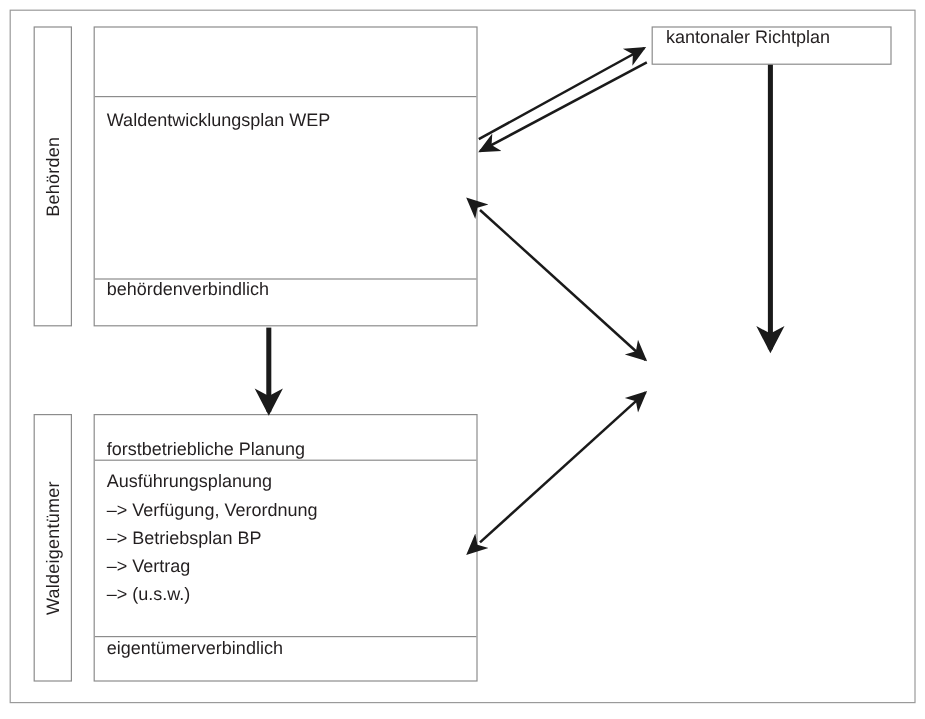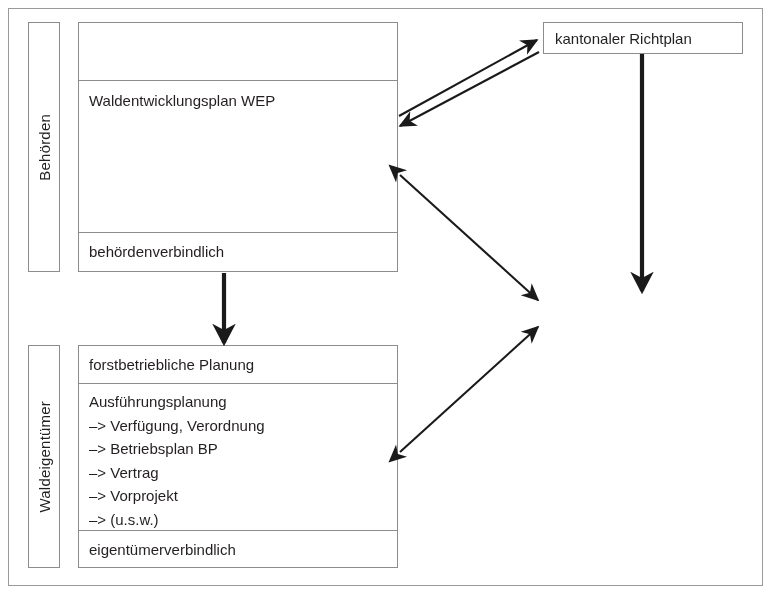--- a/index.html
+++ b/index.html
@@ -47,21 +47,21 @@
     transform: rotate(180deg);
     font-size: 15px;
     color: #231f20;
     letter-spacing: 0.2px;
     white-space: nowrap;
   }
   .cell {
     position: absolute;
     box-sizing: border-box;
     display: flex;
-    align-items: center;
+    align-items: flex-start;
     padding-left: 11px;
   }
   .cell.top-align {
     align-items: flex-start;
     padding-top: 8px;
   }
   .divider {
     position: absolute;
     height: 1px;
     background: #8c8c8c;
@@ -114,30 +114,29 @@
     <div class="txt">Waldentwicklungsplan WEP</div>
   </div>
   <div class="cell" style="left:78px; top:231px; width:320px; height:41px;">
     <div class="txt">behördenverbindlich</div>
   </div>
 
   <div class="box" style="left:78px; top:345px; width:320px; height:223px;">
     <div class="divider" style="left:0px; top:37px; width:318px;"></div>
     <div class="divider" style="left:0px; top:184px; width:318px;"></div>
   </div>
-  <div class="cell" style="left:78px; top:345px; width:320px; height:38px;">
+  <div class="cell" style="left:78px; top:364px; width:320px; height:38px;">
     <div class="txt">forstbetriebliche Planung</div>
   </div>
   <div class="cell top-align" style="left:78px; top:383px; width:280px; height:147px; padding-top:7px;">
     <div class="list">
       <div>Ausführungsplanung</div>
       <div>–&gt; Verfügung, Verordnung</div>
       <div>–&gt; Betriebsplan BP</div>
       <div>–&gt; Vertrag</div>
-      <div>–&gt; Vorprojekt</div>
       <div>–&gt; (u.s.w.)</div>
     </div>
   </div>
   <div class="cell" style="left:78px; top:530px; width:320px; height:38px;">
     <div class="txt">eigentümerverbindlich</div>
   </div>
 
   <div class="box cell" style="left:543px; top:22px; width:200px; height:32px;">
     <div class="plain-box-label">kantonaler Richtplan</div>
   </div>

